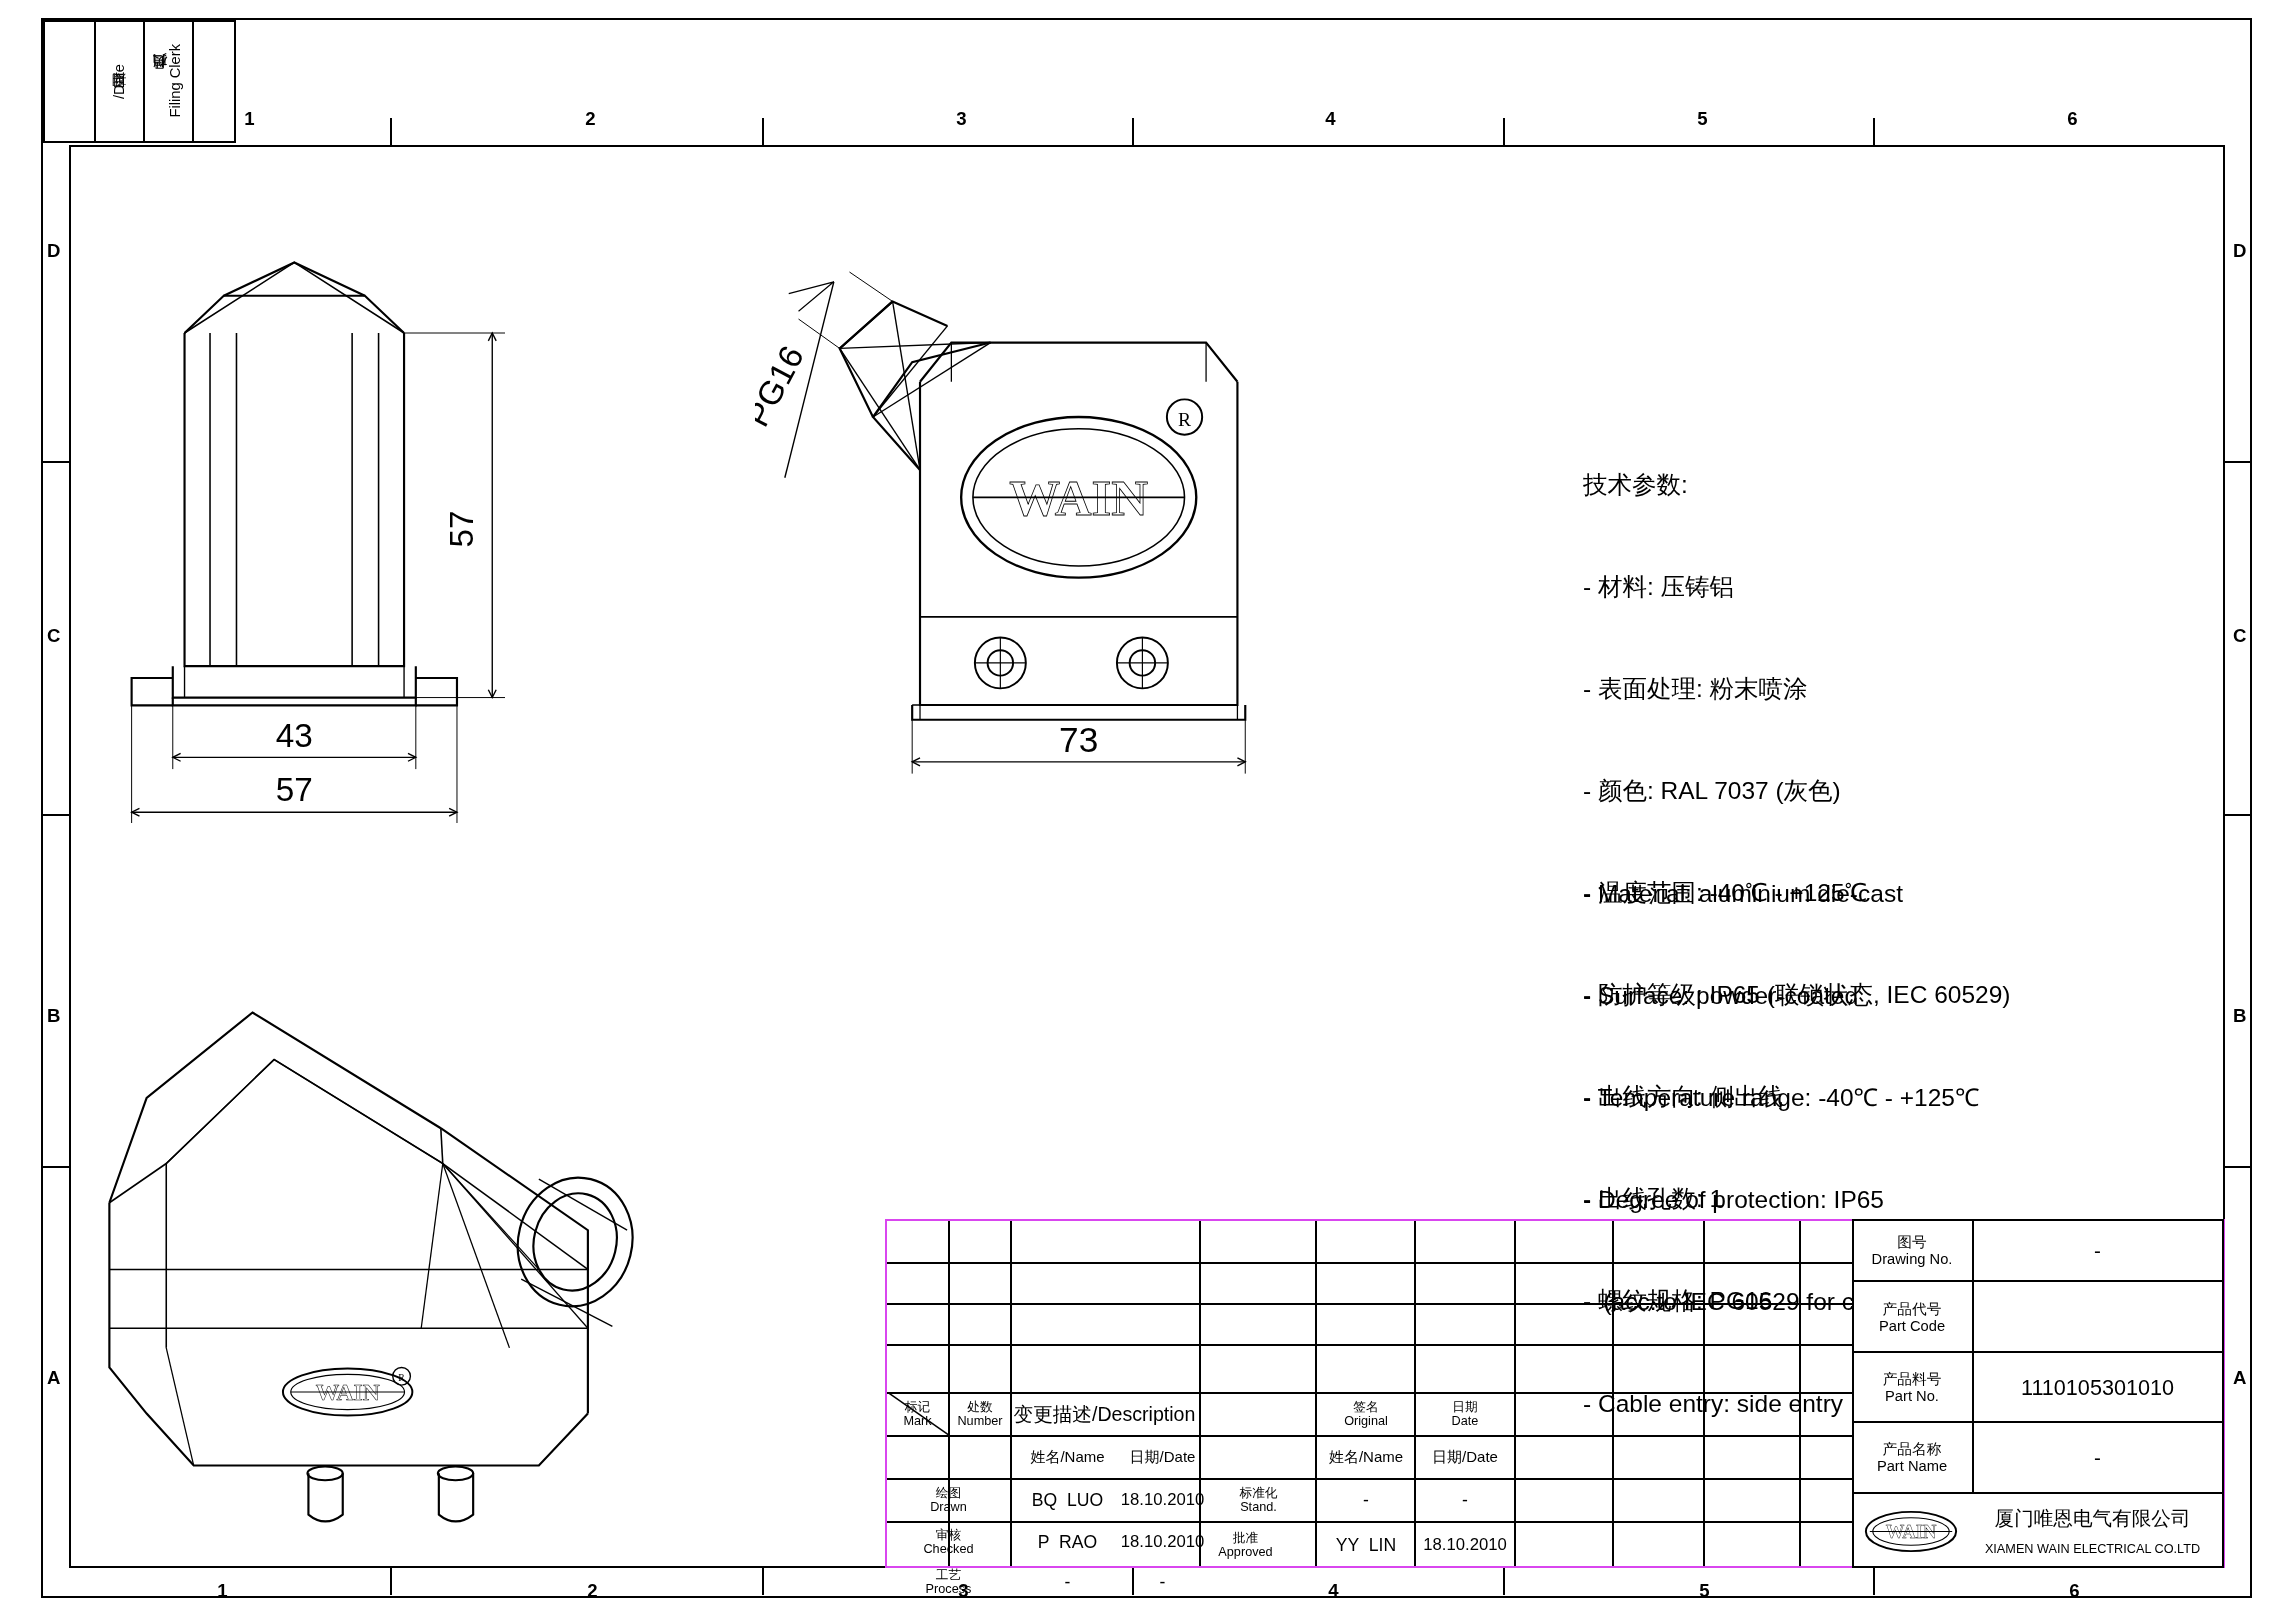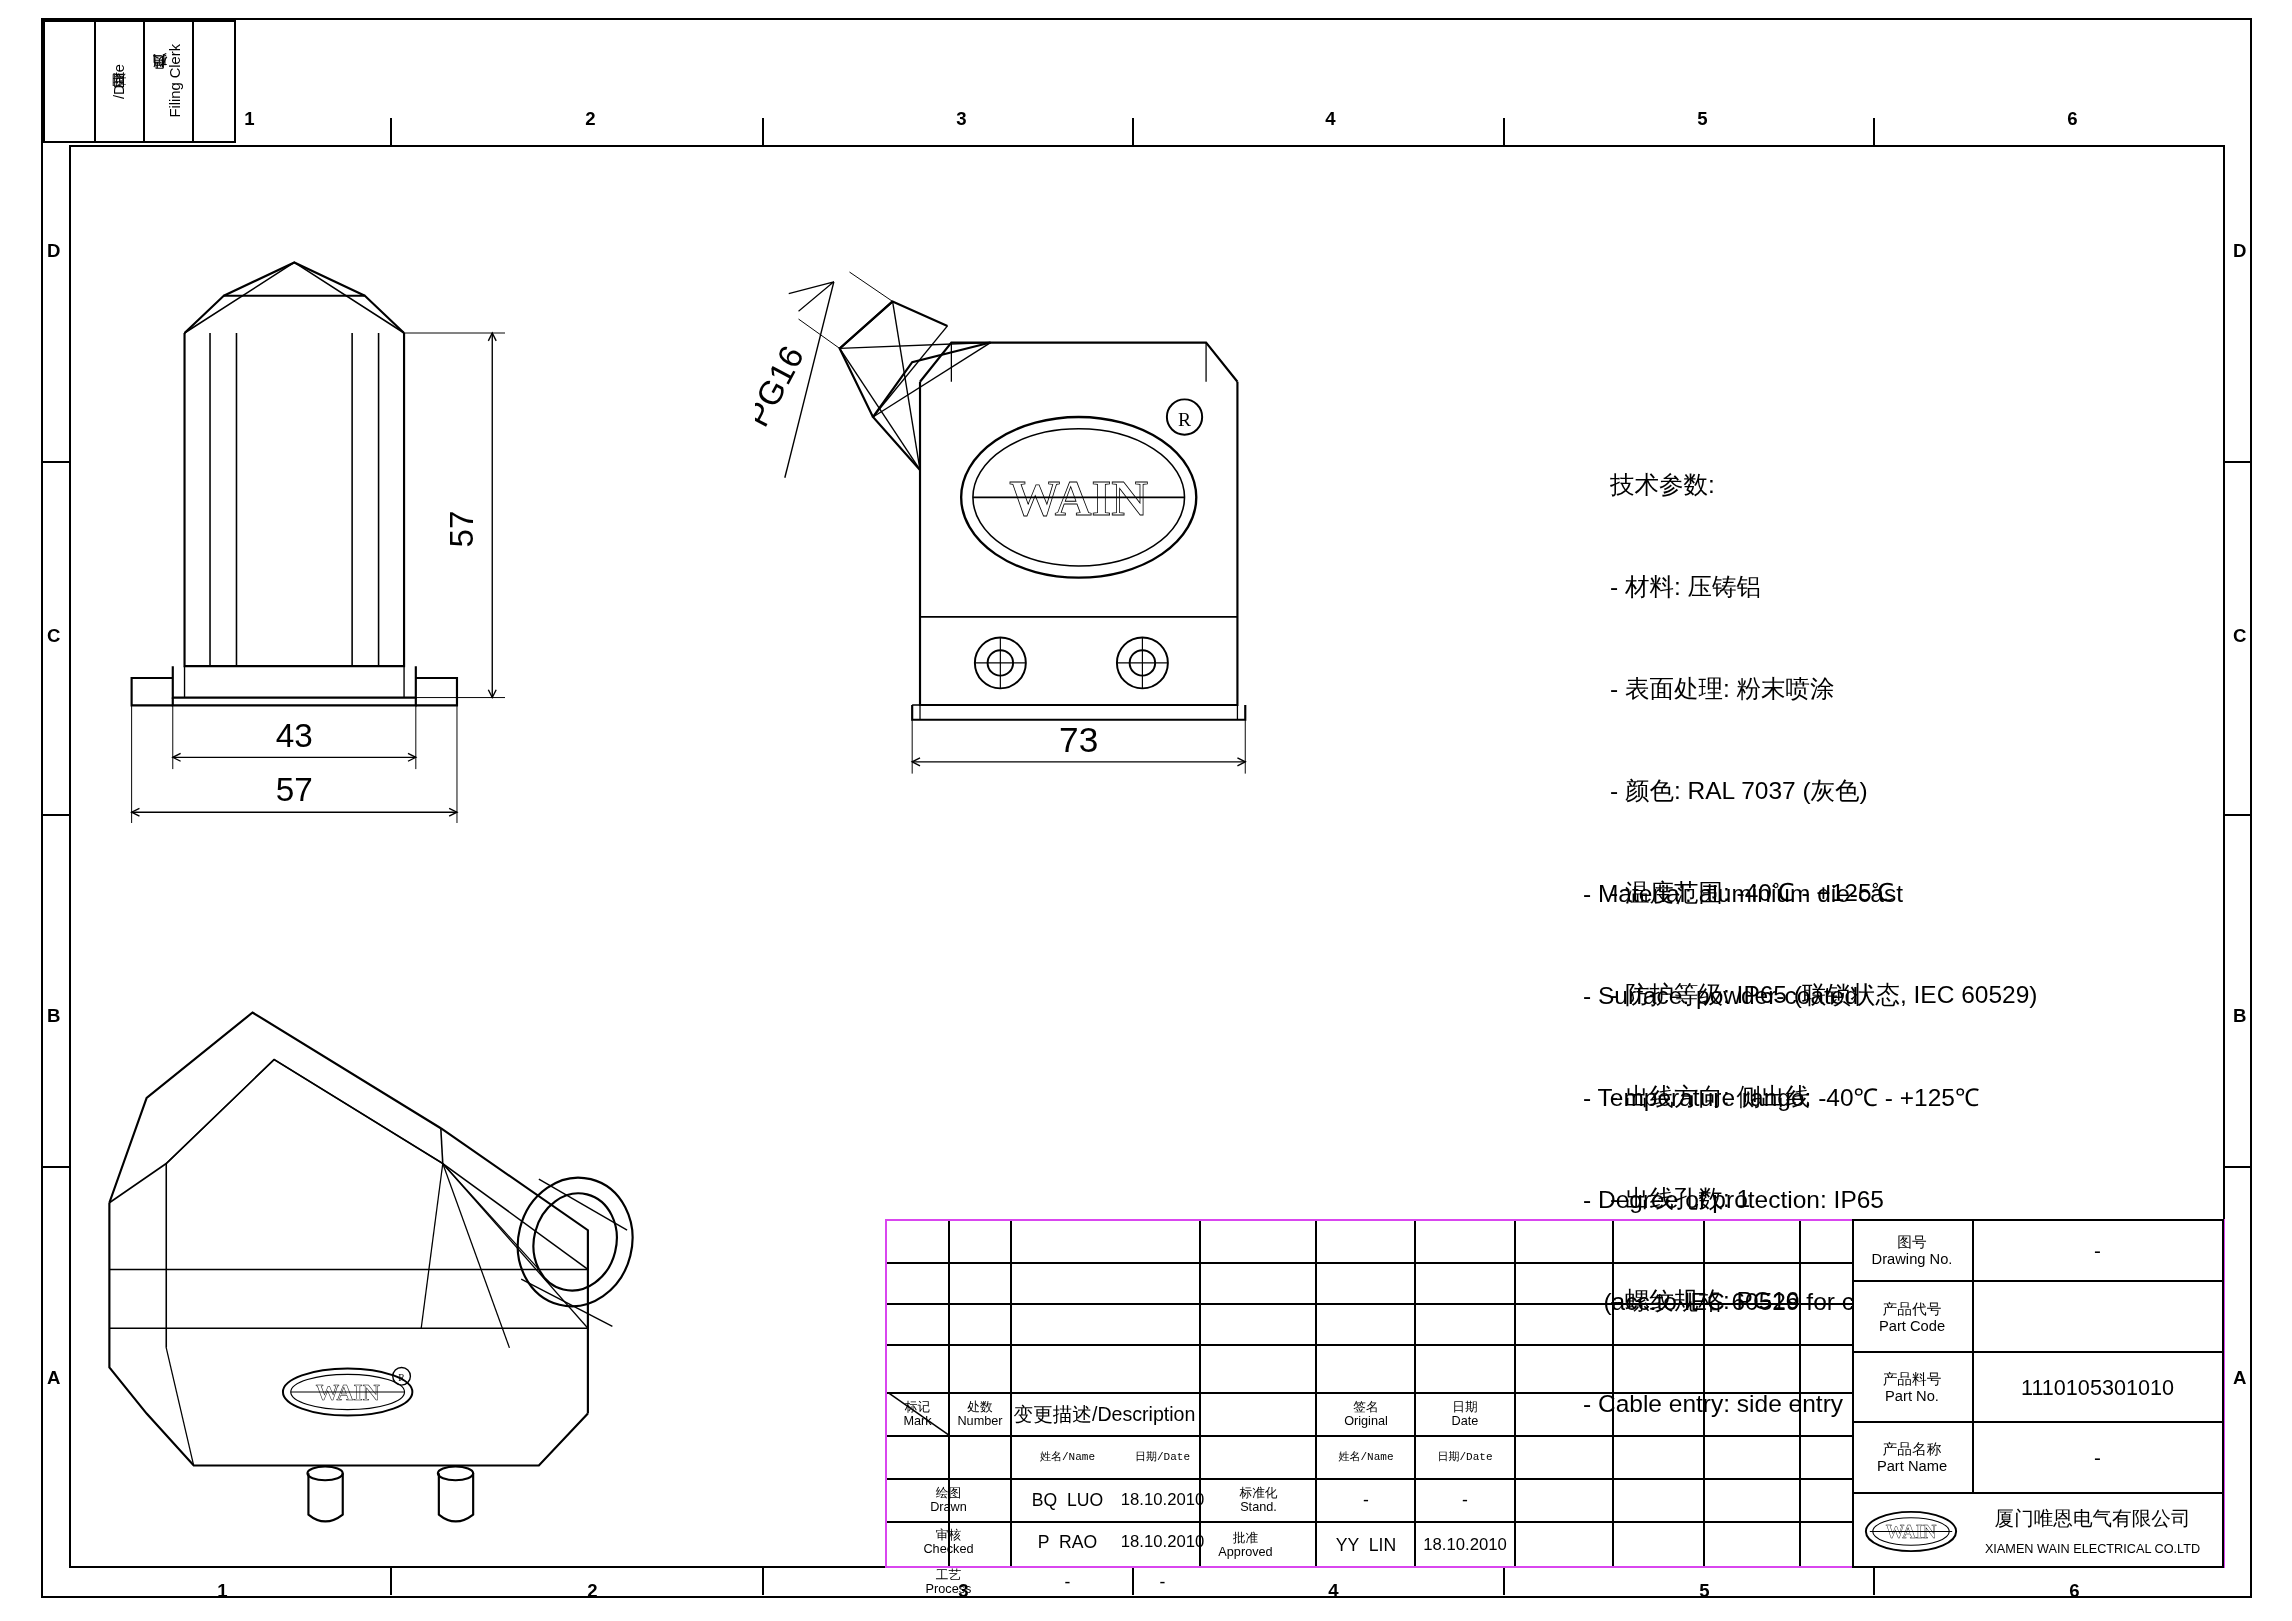--- a/index.html
+++ b/index.html
@@ -17,28 +17,28 @@
   .stamp{position:absolute;left:43px;top:19.6px;height:123px;border:2px solid #000;box-sizing:border-box;}
   .stamp .cell{position:absolute;top:0;bottom:0;border-right:2px solid #000;box-sizing:border-box;}
   .vtext{writing-mode:vertical-rl;transform:rotate(180deg);font-size:14.7px;line-height:1.05;text-align:center;white-space:pre;}
 
   
   svg{display:block;}
   .dw{position:absolute;}
 
   
   .spec{position:absolute;font-size:24.5px;line-height:34px;white-space:pre;}
-  .spec.cn{left:1583px;top:400px;margin-left:27px;}
+  .spec.cn{left:1583px;top:400px;}
   .spec.en{left:1583px;top:809px;}
 
   
   .tb{position:absolute;left:885px;top:1219px;width:1340px;height:349px;border:2px solid #d946ef;box-sizing:border-box;font-size:15.7px;}
   .tb .ln{position:absolute;background:#000;}
   .tb .c{position:absolute;display:flex;align-items:center;justify-content:center;text-align:center;line-height:1.08;white-space:pre;}
-  .tb .c.small{font-size:11px;font-family:Liberation Mono, monospace;}
+  .tb .c.small{font-size:15px;}
   .tb .c.tiny{font-size:12.7px;}
   .tb .c.big{font-size:20.6px;}
   .tb .c.med{font-size:18.6px;}
 
   .logo-wrap{position:absolute;display:flex;align-items:center;}
 </style>
 </head>
 <body>
 
 <div id="sheet">

